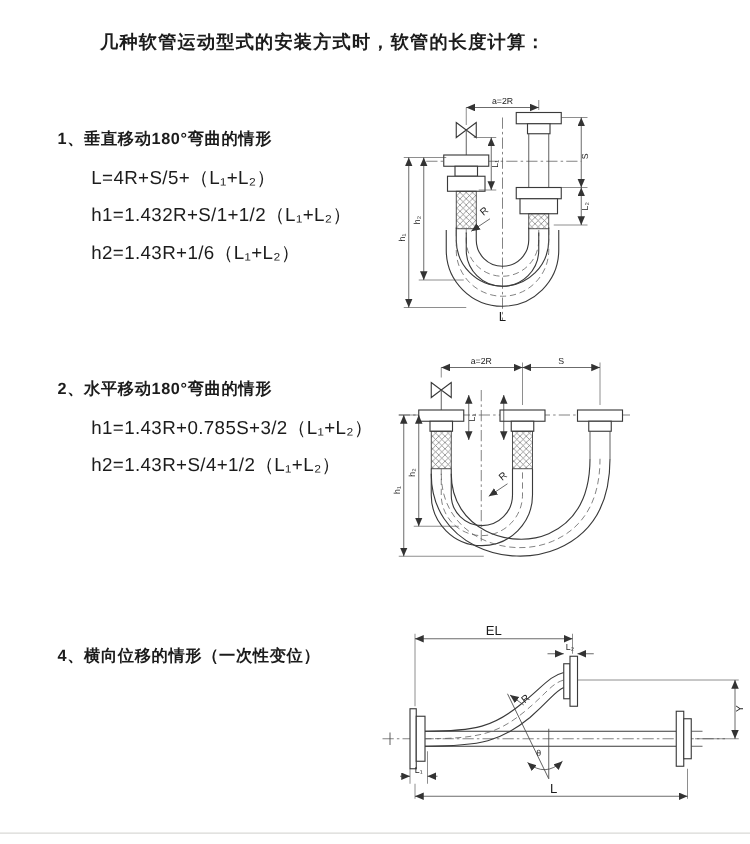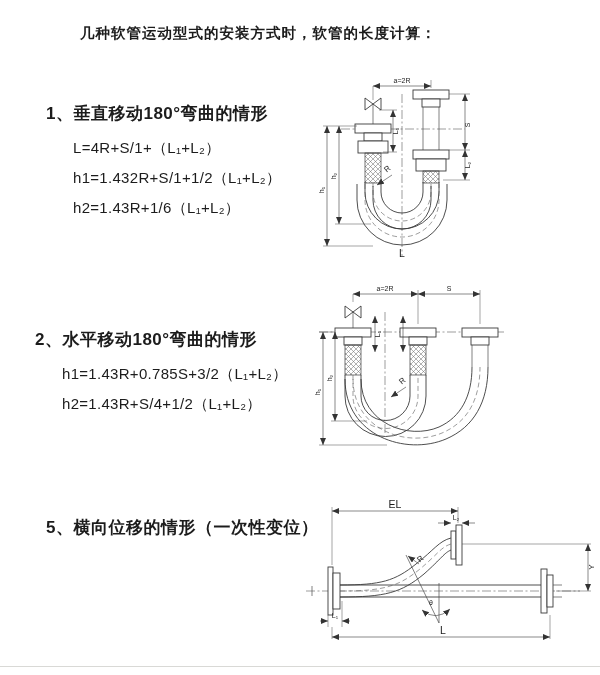--- a/index.html
+++ b/index.html
@@ -1,25 +1,25 @@
 <!DOCTYPE html>
 <html><head>
 <meta charset="utf-8">
 <style>
   * { margin:0; padding:0; box-sizing:border-box; }
   html,body { width:600px; height:675px; background:#fff; overflow:hidden; }
   body { font-family:"Liberation Sans","DejaVu Sans",sans-serif; color:#1c1c1c; position:relative; }
   .page { position:absolute; inset:0; background:#fff; }
   .title { position:absolute; left:33px; top:24px; font-size:14.5px; font-weight:bold; letter-spacing:1px;margin-left:47px; }
   .sec { position:absolute; }
-  .sec .heading { font-size:17px; font-weight:bold; letter-spacing:0.5px; }
+  .sec .heading { font-size:13px; font-weight:bold; letter-spacing:0.5px; }
   .sec .formulas { margin-top:8px; margin-left:27px; }
   .sec .formula { font-size:15px; line-height:30px; letter-spacing:0.3px; }
   .sec1 { left:46px; top:102px; }
-  .sec2 { left:35px; top:302px;margin-top:26px; }
+  .sec2 { left:46px; top:302px; }
   .sec3 { left:46px; top:516px; }
   .diagram { position:absolute; }
   .d1 { left:313px; top:74px; }
   .d2 { left:311px; top:284px; }
   .d3 { left:298px; top:497px;text-decoration:underline; }
   svg { display:block; }
   .ln  { stroke:#3a3a3a; stroke-width:0.9; fill:none; }
   .thin{ stroke:#4a4a4a; stroke-width:0.7; fill:none; }
   .cl  { stroke:#5a5a5a; stroke-width:0.6; fill:none; stroke-dasharray:9 2.5 2 2.5; }
   .dash{ stroke:#5a5a5a; stroke-width:0.6; fill:none; stroke-dasharray:5 3; }
@@ -36,36 +36,36 @@
 </head>
 <body>
 
 <div class="page">
 
   <div class="title">几种软管运动型式的安装方式时，软管的长度计算：</div>
 
   <div class="sec sec1">
     <div class="heading">1、垂直移动180°弯曲的情形</div>
     <div class="formulas">
-      <div class="formula">L=4R+S/1+（L₁+L₂）</div>
+      <div class="formula">L=4R+S/5+（L₁+L₂）</div>
       <div class="formula">h1=1.432R+S/1+1/2（L₁+L₂）</div>
       <div class="formula">h2=1.43R+1/6（L₁+L₂）</div>
     </div>
   </div>
 
   <div class="sec sec2">
     <div class="heading">2、水平移动180°弯曲的情形</div>
     <div class="formulas">
       <div class="formula">h1=1.43R+0.785S+3/2（L₁+L₂）</div>
       <div class="formula">h2=1.43R+S/4+1/2（L₁+L₂）</div>
     </div>
   </div>
 
   <div class="sec sec3">
-    <div class="heading">5、横向位移的情形（一次性变位）</div>
+    <div class="heading">4、横向位移的情形（一次性变位）</div>
   </div>
 
   <div class="diagram d1">
     <svg width="275" height="190" viewBox="0 0 275 190">
       <defs>
         <pattern id="braidPat" width="5" height="5" patternUnits="userSpaceOnUse">
           <path d="M0,5 L5,0 M0,0 L5,5" stroke="#666" stroke-width="0.5"></path>
         </pattern>
         <marker id="ae" orient="auto" markerUnits="userSpaceOnUse" markerWidth="8" markerHeight="7" refX="7" refY="3">
           <path d="M0,0 L7,3 L0,6 Z" fill="#333"></path>

